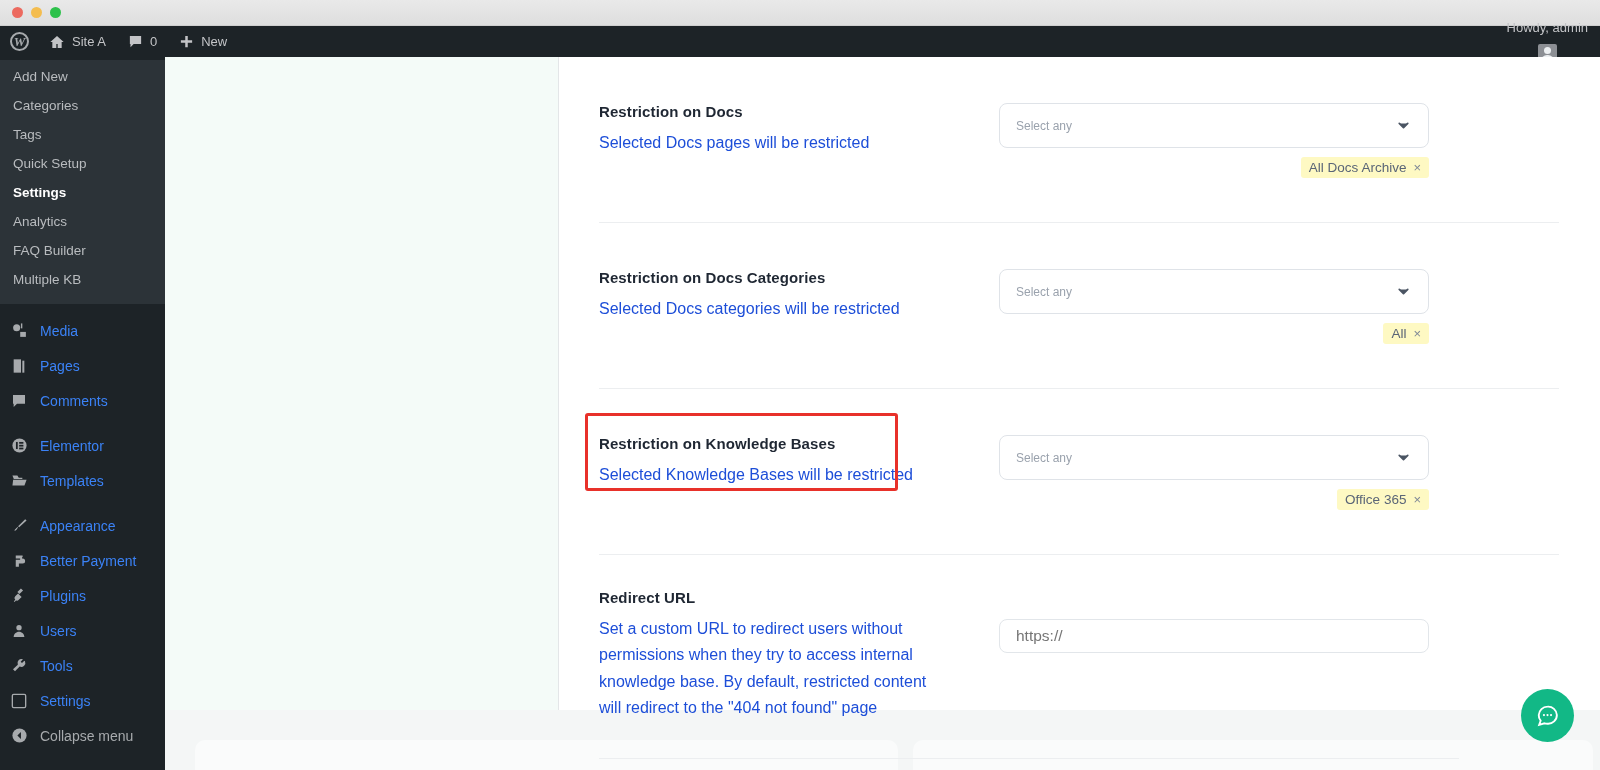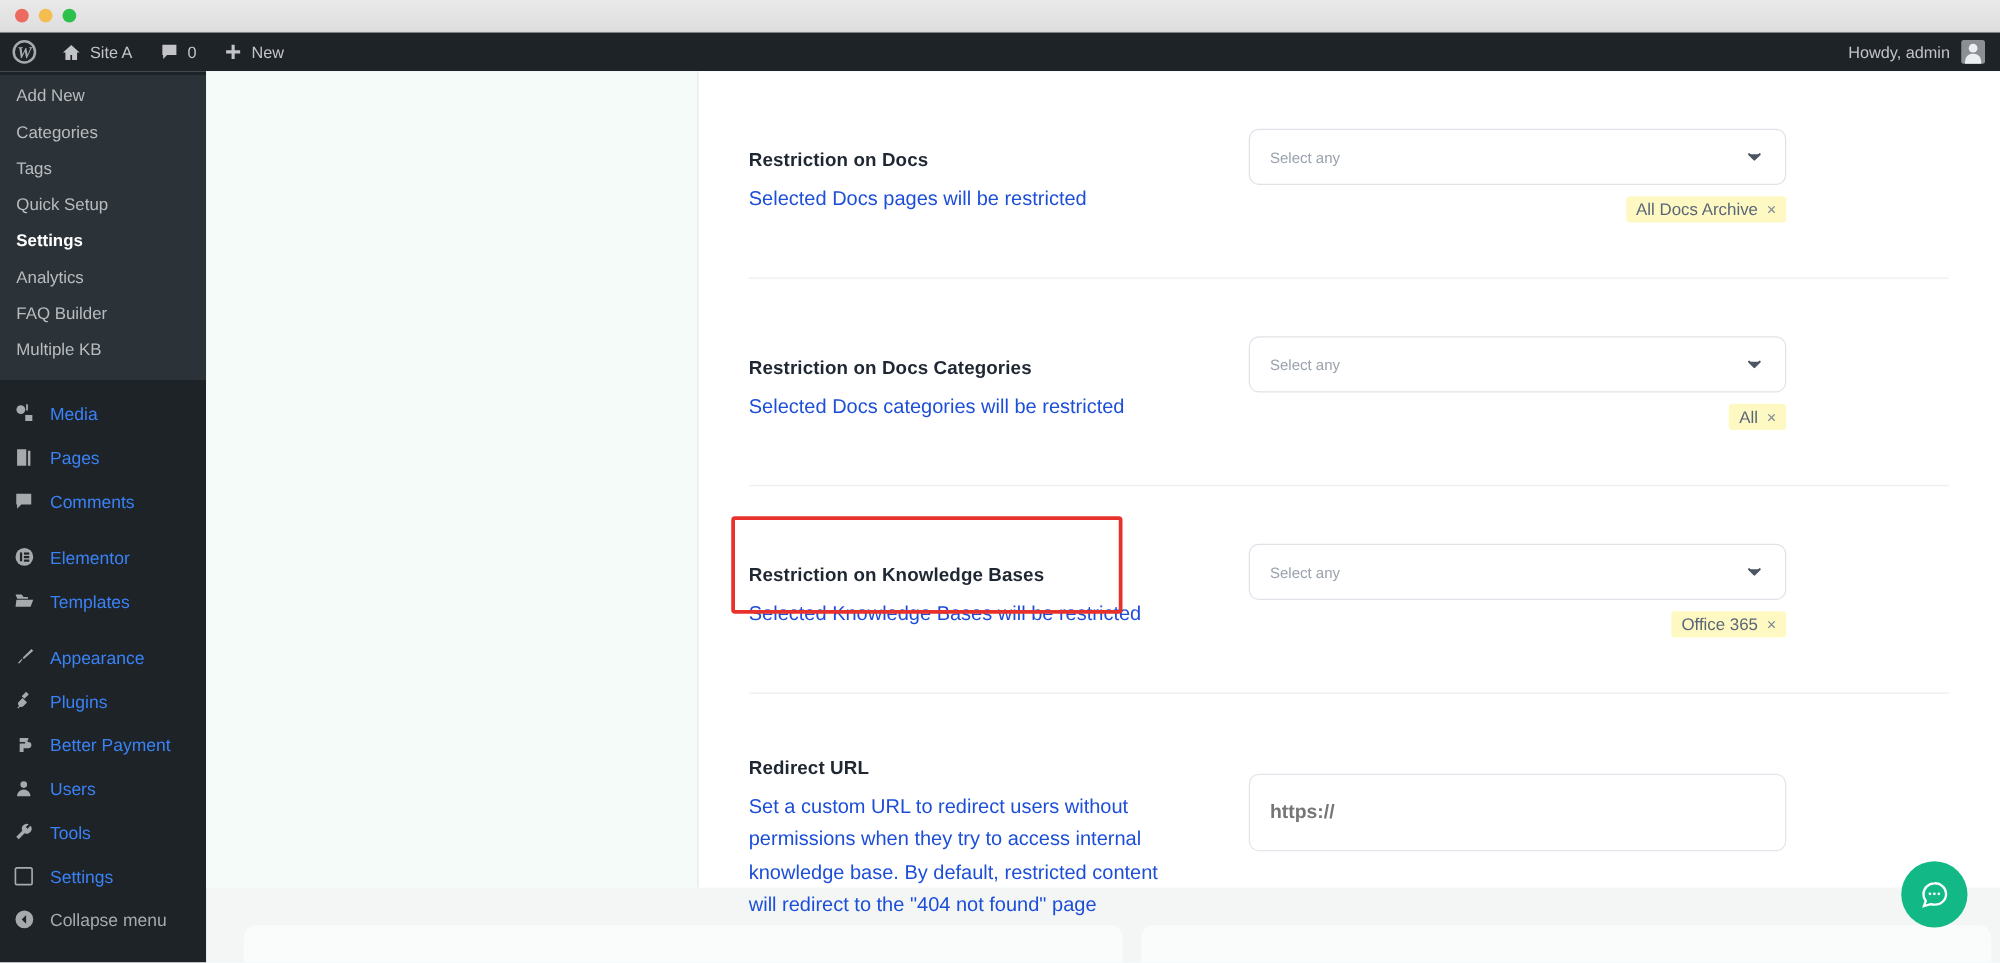--- a/index.html
+++ b/index.html
@@ -33,21 +33,21 @@
     height: 31px; padding: 0 11px; color: #c3c4c7; white-space: nowrap;
   }
   .ab-logo { padding: 0 9px 0 10px; }
   .wp-mark {
     width: 19px; height: 19px; border-radius: 50%;
     border: 2px solid #a7aaad; color: #a7aaad;
     font: italic 700 13px "Liberation Serif", serif;
     display: flex; align-items: center; justify-content: center;
     line-height: 1;
   }
-  .ab-right { margin-left: auto; display: flex; align-items: center; gap: 9px; padding-right: 12px; }
+  .ab-right { margin-left: auto; display: flex; align-items: center; gap: 9px; padding-right: 12px; flex-direction: column; }
   .avatar {
     width: 19px; height: 19px; background: #8c8f94; border-radius: 2px;
     position: relative; overflow: hidden;
   }
   .avatar::before {
     content: ""; position: absolute; left: 6px; top: 3px;
     width: 7px; height: 7px; border-radius: 50%; background: #eceff1;
   }
   .avatar::after {
     content: ""; position: absolute; left: 3px; top: 11px;
@@ -102,44 +102,44 @@
     background: #fafbfb; border-radius: 10px 10px 0 0;
   }
 
   
   .rows { position: absolute; left: 40px; top: 0px; width: 960px; }
   .srow { position: relative; display: flex; }
   .srow + .srow { border-top: 1px solid #eceef0; }
   .row-left { width: 400px; padding-right: 20px; }
   .row-right { flex: 1; position: relative; }
   .row-title {
-    font-size: 15px; font-weight: 700; color: #1f2733; letter-spacing: .1px; margin-top: 17px;
+    font-size: 15px; font-weight: 700; color: #1f2733; letter-spacing: .1px;
   }
   .row-desc {
     font-size: 16px; color: #1d4ed8; margin-top: 10px; line-height: 1.65;
   }
 
   .select-box {
     width: 430px; height: 45px; border: 1px solid #dfe3e8; border-radius: 8px;
     background: #fff; display: flex; align-items: center;
     padding: 0 16px; font-size: 12px; color: #9aa2ad;
   }
   .select-box .chev { margin-left: auto; color: #4b5563; }
   .tag-row { display: flex; justify-content: flex-end; width: 430px; margin-top: 9px; }
   .tag {
     background: #fef9c3; color: #5a6577; font-size: 13.5px;
     padding: 3px 8px; border-radius: 3px; display: inline-flex;
     align-items: flex-start; gap: 7px;
   }
   .tag .x { color: #7d8796; font-size: 13px; }
 
   .url-input {
-    width: 430px; height: 62px; border: 1px solid #e2e6ea; border-radius: 8px;
+    width: 430px; height: 34px; border: 1px solid #e2e6ea; border-radius: 8px;
     background: #fff; display: flex; align-items: center;
-    padding: 0 16px; font-size: 15.5px; color: #8d95a1; font-weight: bold;
+    padding: 0 16px; font-size: 15.5px; color: #8d95a1;
   }
 
   
   .highlight {
     position: absolute; left: -14px; top: -22px; width: 313px; height: 78px;
     border: 3px solid #e8312a; border-radius: 3px; pointer-events: none;
   }
 
   .save-wrap {
     display: flex; justify-content: flex-end; width: 860px; padding-top: 26px;
@@ -288,33 +288,33 @@
         <span class="mi-icon">
           <svg class="icon-svg" width="17" height="17" viewBox="0 0 24 24">
               <path d="M20 3 10 13l1.5 1.5L22 5zM9 14l-5 6 6-5z"></path>
               <path d="M8 15.5 5 18.5l1 1 3-3z"></path>
             </svg>
         </span>
         <span>Appearance</span>
       </div>
       <div class="menu-item">
         <span class="mi-icon">
-          <svg class="icon-svg" width="17" height="17" viewBox="0 0 24 24">
-              <path d="M14 2l3 3-5 5-3-3zM10 9l5 5-4 4a3.5 3.5 0 0 1-5-5zM4 20l3-3 1 1-3 3z"></path>
-            </svg>
-        </span>
-        <span>Plugins</span>
-      </div>
-      <div class="menu-item">
-        <span class="mi-icon">
           <svg class="icon-svg" width="15" height="16" viewBox="0 0 24 24">
               <path d="M17 3H6v5h7v2H6v11h5v-5h6a4 4 0 0 0 0-8h-1V6h1z"></path>
             </svg>
         </span>
         <span>Better Payment</span>
+      </div>
+      <div class="menu-item">
+        <span class="mi-icon">
+          <svg class="icon-svg" width="17" height="17" viewBox="0 0 24 24">
+              <path d="M14 2l3 3-5 5-3-3zM10 9l5 5-4 4a3.5 3.5 0 0 1-5-5zM4 20l3-3 1 1-3 3z"></path>
+            </svg>
+        </span>
+        <span>Plugins</span>
       </div>
       <div class="menu-item">
         <span class="mi-icon">
           <svg class="icon-svg" width="16" height="16" viewBox="0 0 24 24">
               <circle cx="12" cy="7" r="4"></circle>
               <path d="M4 21c0-4.4 3.6-8 8-8s8 3.6 8 8z"></path>
             </svg>
         </span>
         <span>Users</span>
       </div>

